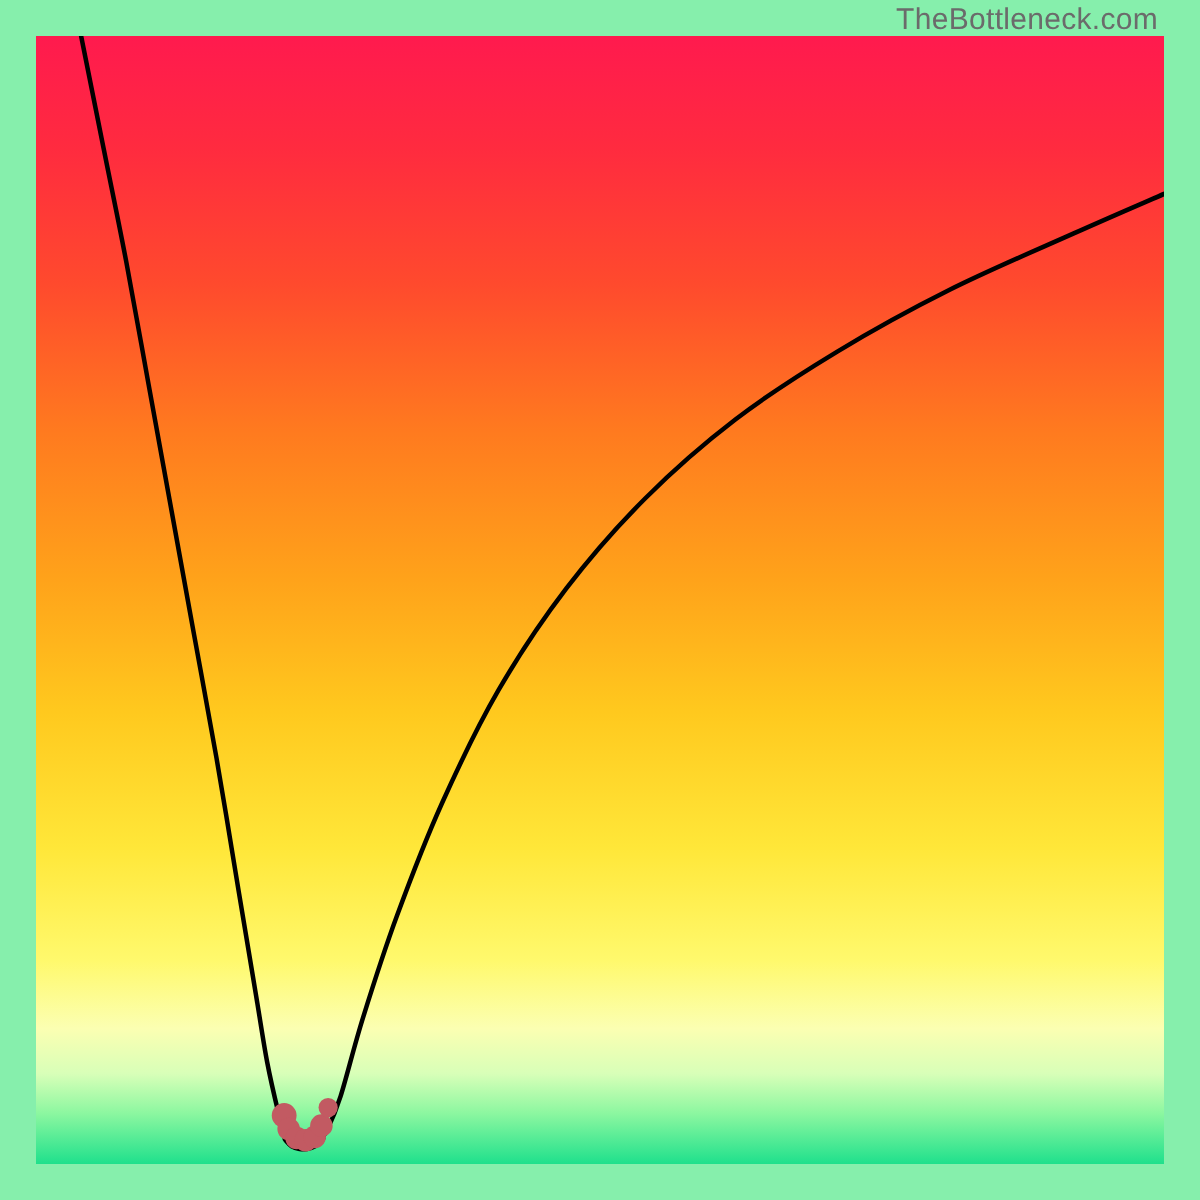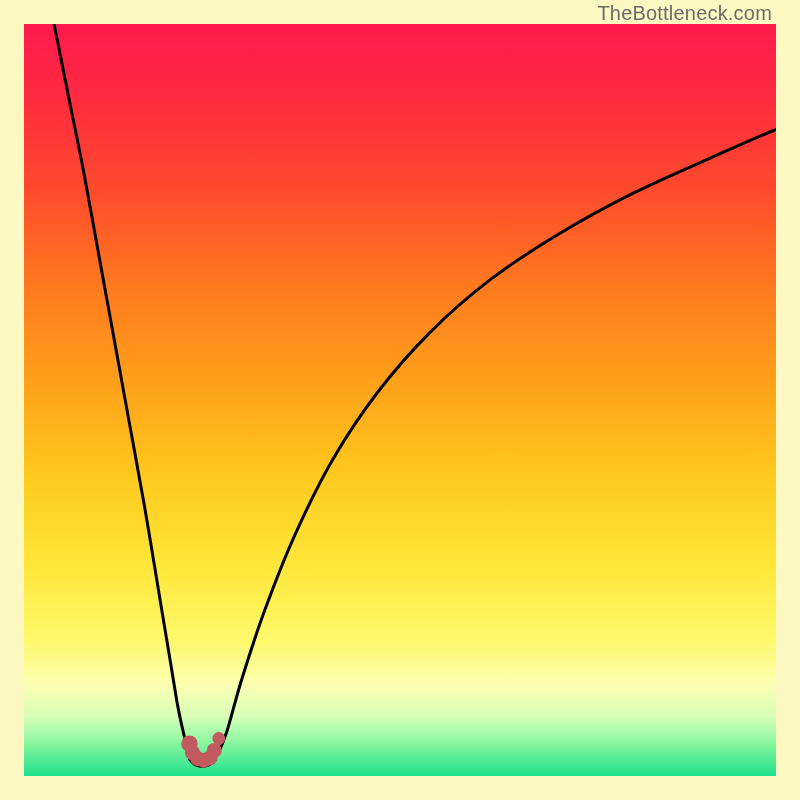--- a/index.html
+++ b/index.html
@@ -8,21 +8,21 @@
     width: 800px;
     height: 800px;
     overflow: hidden;
     background: #000;
     font-family: Arial, Helvetica, sans-serif;
   }
   .frame {
     position: absolute;
     top: 0; left: 0;
     width: 800px; height: 800px;
-    background: #fef9c3;
+    background: #86efac;
   }
   .plot-area {
     position: absolute;
     top: 24px;
     left: 24px;
     width: 752px;
     height: 752px;
   }
   .attribution {
     position: absolute;

